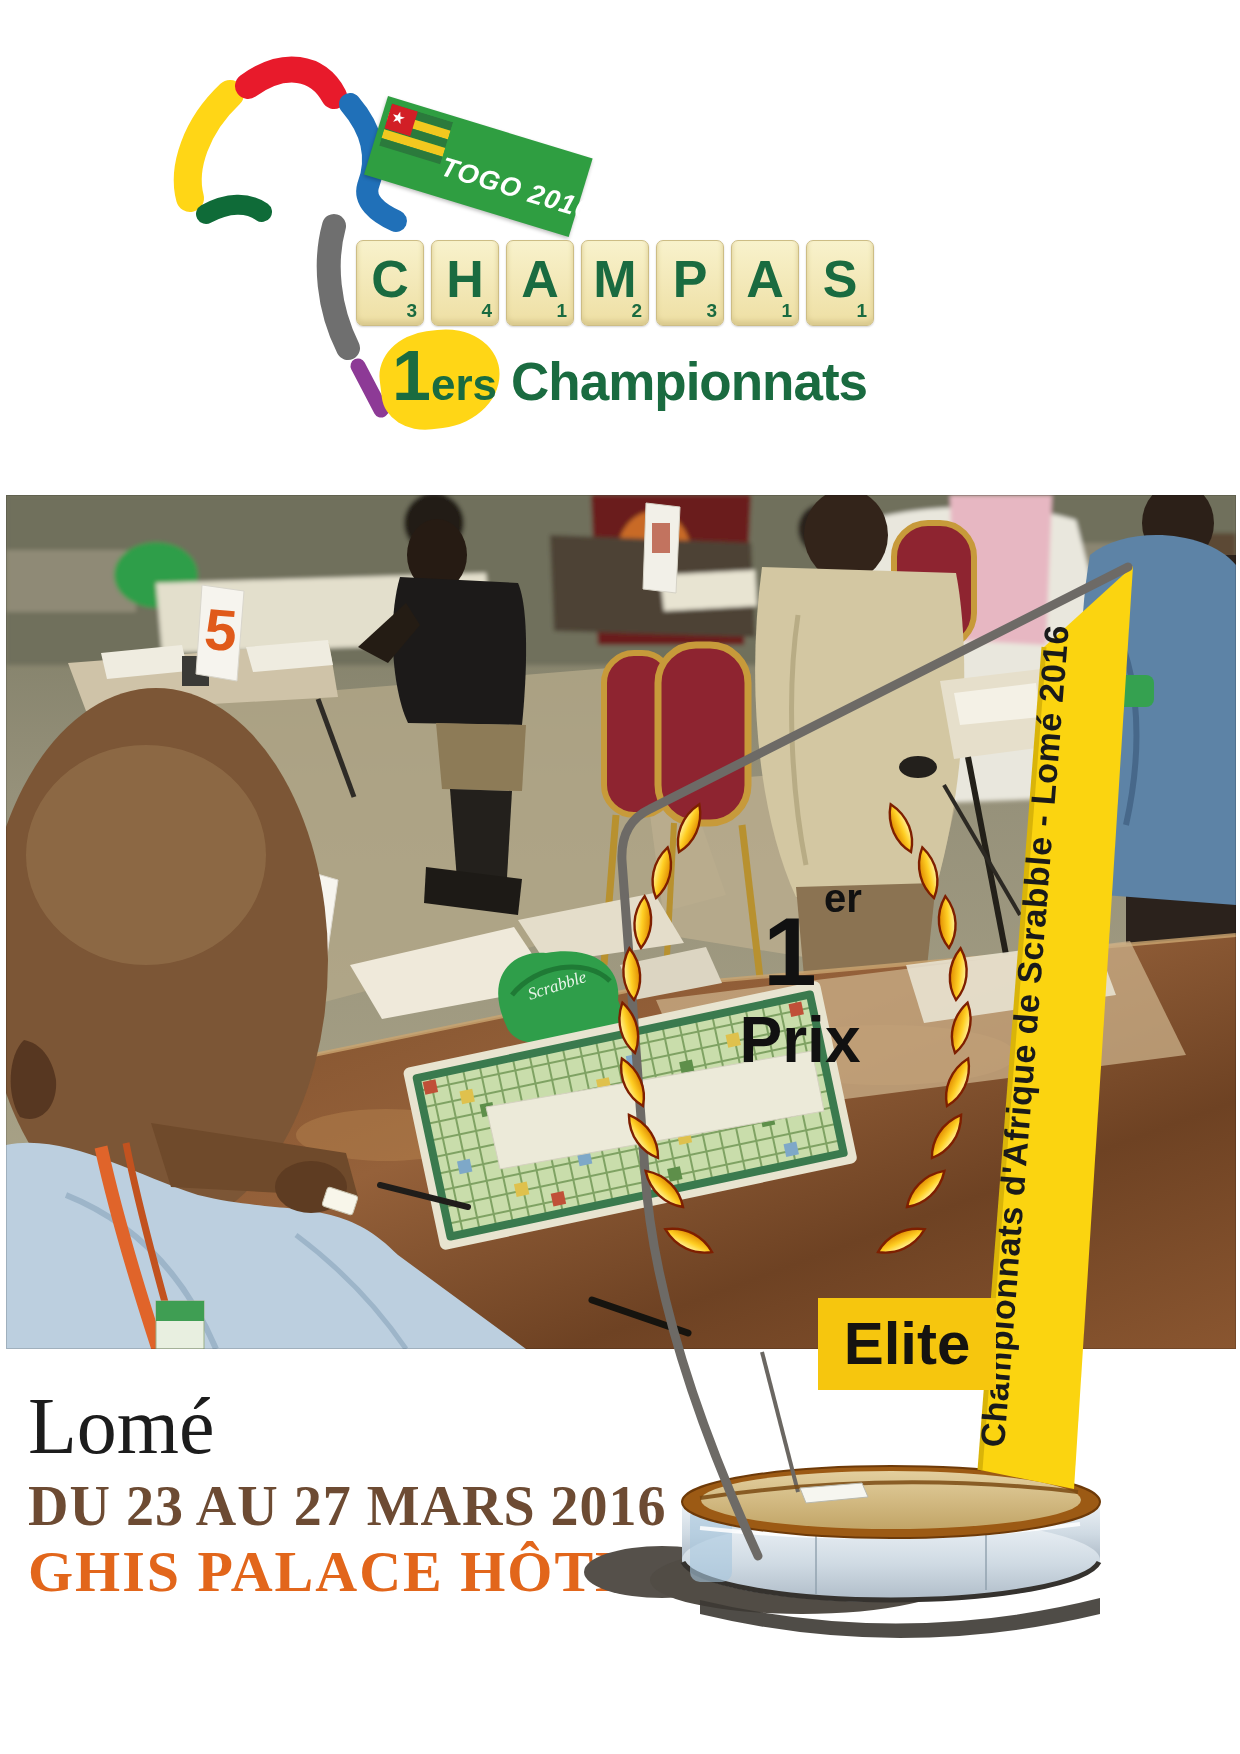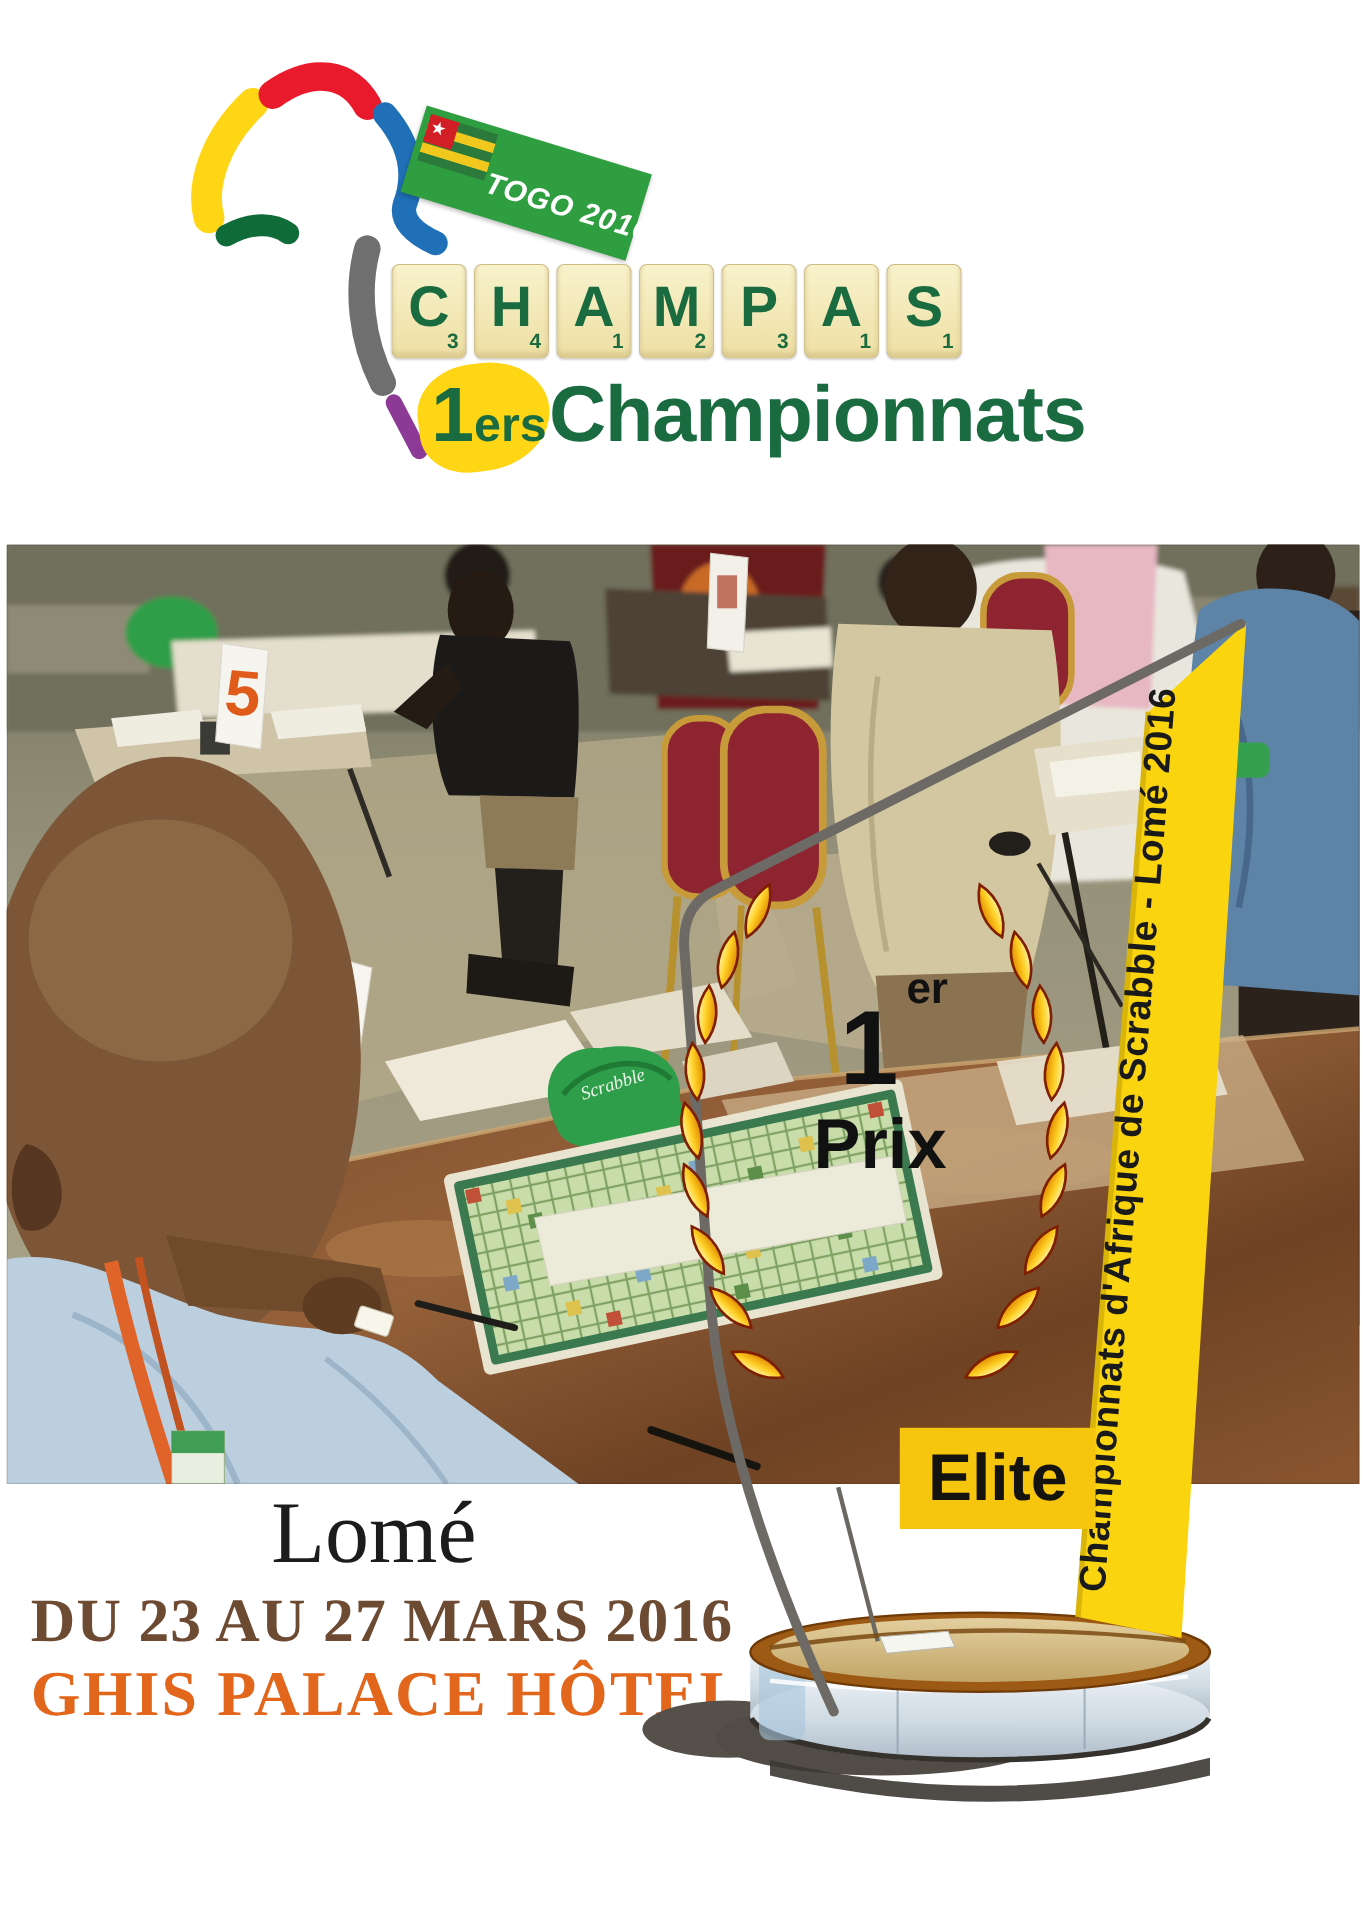--- a/index.html
+++ b/index.html
@@ -26,32 +26,32 @@
   .tile .lt{position:absolute;left:0;right:0;top:8px;text-align:center;
       font-size:52px;font-weight:bold;color:#1a6b40;}
   .tile .vl{position:absolute;right:6px;bottom:3px;font-size:19px;font-weight:bold;color:#1a6b40;}
 
   #title-blob{position:absolute;left:380px;top:330px;width:120px;height:98px;
       background:#ffd616;border-radius:48% 52% 58% 42%;transform:rotate(-7deg);}
   #title-line1{position:absolute;left:392px;top:336px;display:flex;align-items:baseline;
       color:#1a6b40;font-weight:bold;white-space:nowrap;}
   #title-line1 .n1{font-size:70px;}
   #title-line1 .ers{font-size:44px;text-align:center;}
-  #title-line1 .word{font-size:72px;letter-spacing:-1px;margin-left:2px;}
+  #title-line1 .word{font-size:53px;letter-spacing:-1px;margin-left:14px;}
   #title-line2{position:absolute;left:272px;top:406px;width:640px;color:#1a6b40;
       font-weight:bold;font-size:58px;letter-spacing:-1px;white-space:nowrap;}
 
   
   #photo{position:absolute;left:6px;top:495px;width:1230px;height:854px;}
 
   
   #trophy-svg{position:absolute;left:0;top:0;pointer-events:none;}
 
   
-  #footer{position:absolute;left:28px;top:1352px;width:624px;text-align:center;}
+  #footer{position:absolute;left:28px;top:1384px;width:624px;}
   #footer-city{font-family:"Liberation Serif",serif;font-size:80px;color:#1c1c1c;line-height:1.05;}
   #footer-dates{font-family:"Liberation Serif",serif;font-weight:bold;font-size:56px;
       color:#6d4b33;letter-spacing:1px;white-space:nowrap;margin-top:6px;}
   #footer-venue{font-family:"Liberation Serif",serif;font-weight:bold;font-size:58px;
       color:#e2661b;letter-spacing:2px;white-space:nowrap;margin-top:0px;}
 </style>
 </head>
 <body>
 
 <div id="page">

